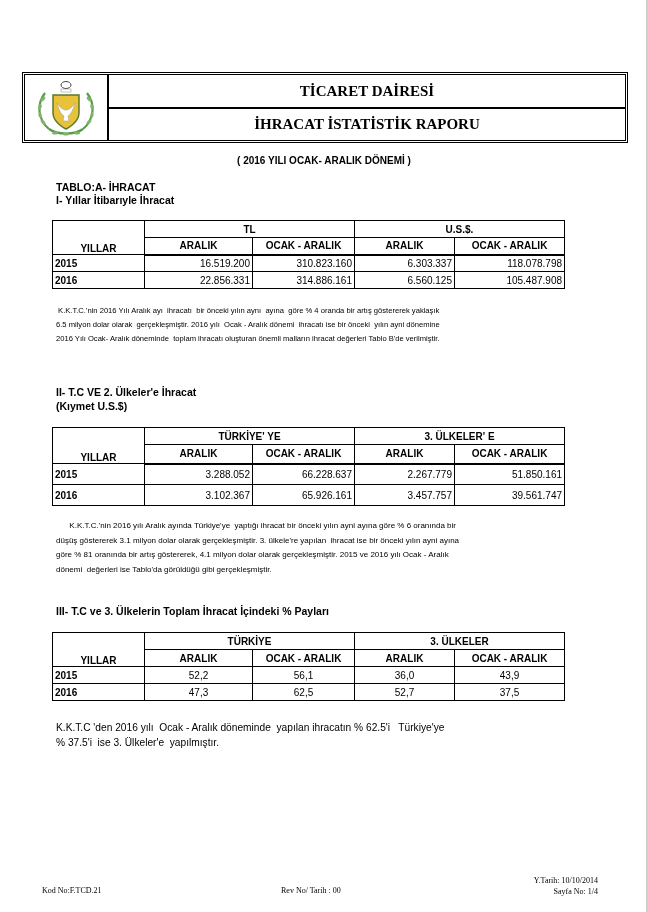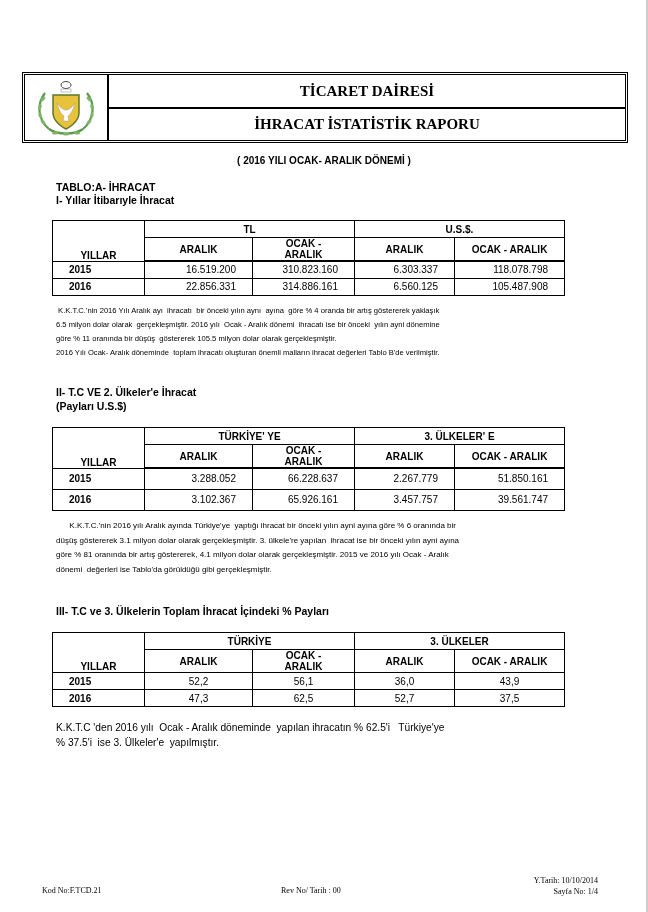--- a/index.html
+++ b/index.html
@@ -33,21 +33,21 @@
       font-size: 10px; font-weight: bold;
     }
     .section-title {
       position: absolute; left: 56px; font-size: 10.5px; font-weight: bold; line-height: 13px;
     }
     table.data {
       position: absolute; left: 52px; width: 512px; border-collapse: collapse;
       font-size: 10px; table-layout: fixed;
     }
     table.data td {
-      border: 1px solid #000; padding: 0 16px; height: 17px; box-sizing: border-box;
+      border: 1px solid #000; padding: 0 2px; height: 17px; box-sizing: border-box;
     }
     table.data .hdr { font-weight: bold; text-align: center; }
     table.data .year { font-weight: bold; text-align: left; }
     table.data .num { text-align: right; }
     table.data .ctr { text-align: center; }
     table.data .bold-bottom td { border-bottom: 2px solid #000; }
     .para {
       position: absolute; left: 56px; width: 520px; font-size: 7.6px; line-height: 14px;
     }
     .para2 { font-size: 8px; line-height: 14.6px; }
@@ -134,26 +134,25 @@
     <td class="num">314.886.161</td>
     <td class="num">6.560.125</td>
     <td class="num">105.487.908</td>
   </tr>
 </tbody>
   </table>
 
 <div class="para" style="top:304px;">
   <div style="white-space:pre;"> K.K.T.C.'nin 2016 Yılı Aralık ayı  ihracatı  bir önceki yılın aynı  ayına  göre % 4 oranda bir artış göstererek yaklaşık</div>
   <div style="white-space:pre;">6.5 milyon dolar olarak  gerçekleşmiştir. 2016 yılı  Ocak - Aralık dönemi  ihracatı ise bir önceki  yılın ayni dönemine</div>
-  <div style="white-space:pre;">göre % 11 oranında bir düşüş  göstererek 105.5 milyon dolar olarak gerçekleşmiştir.</div>
   <div style="white-space:pre;">2016 Yılı Ocak- Aralık döneminde  toplam ihracatı oluşturan önemli malların ihracat değerleri Tablo B'de verilmiştir.</div>
 </div>
 
 <div class="section-title" style="top:386px;">II- T.C VE 2. Ülkeler'e  İhracat</div>
-<div class="section-title" style="top:400px;">(Payları U.S.$)</div>
+<div class="section-title" style="top:400px;">(Kıymet U.S.$)</div>
 
 <table class="data" style="top:427px;">
   <colgroup>
       <col style="width:92px">
       <col style="width:108px">
       <col style="width:102px">
       <col style="width:100px">
       <col style="width:110px">
     </colgroup>
   <tbody>

